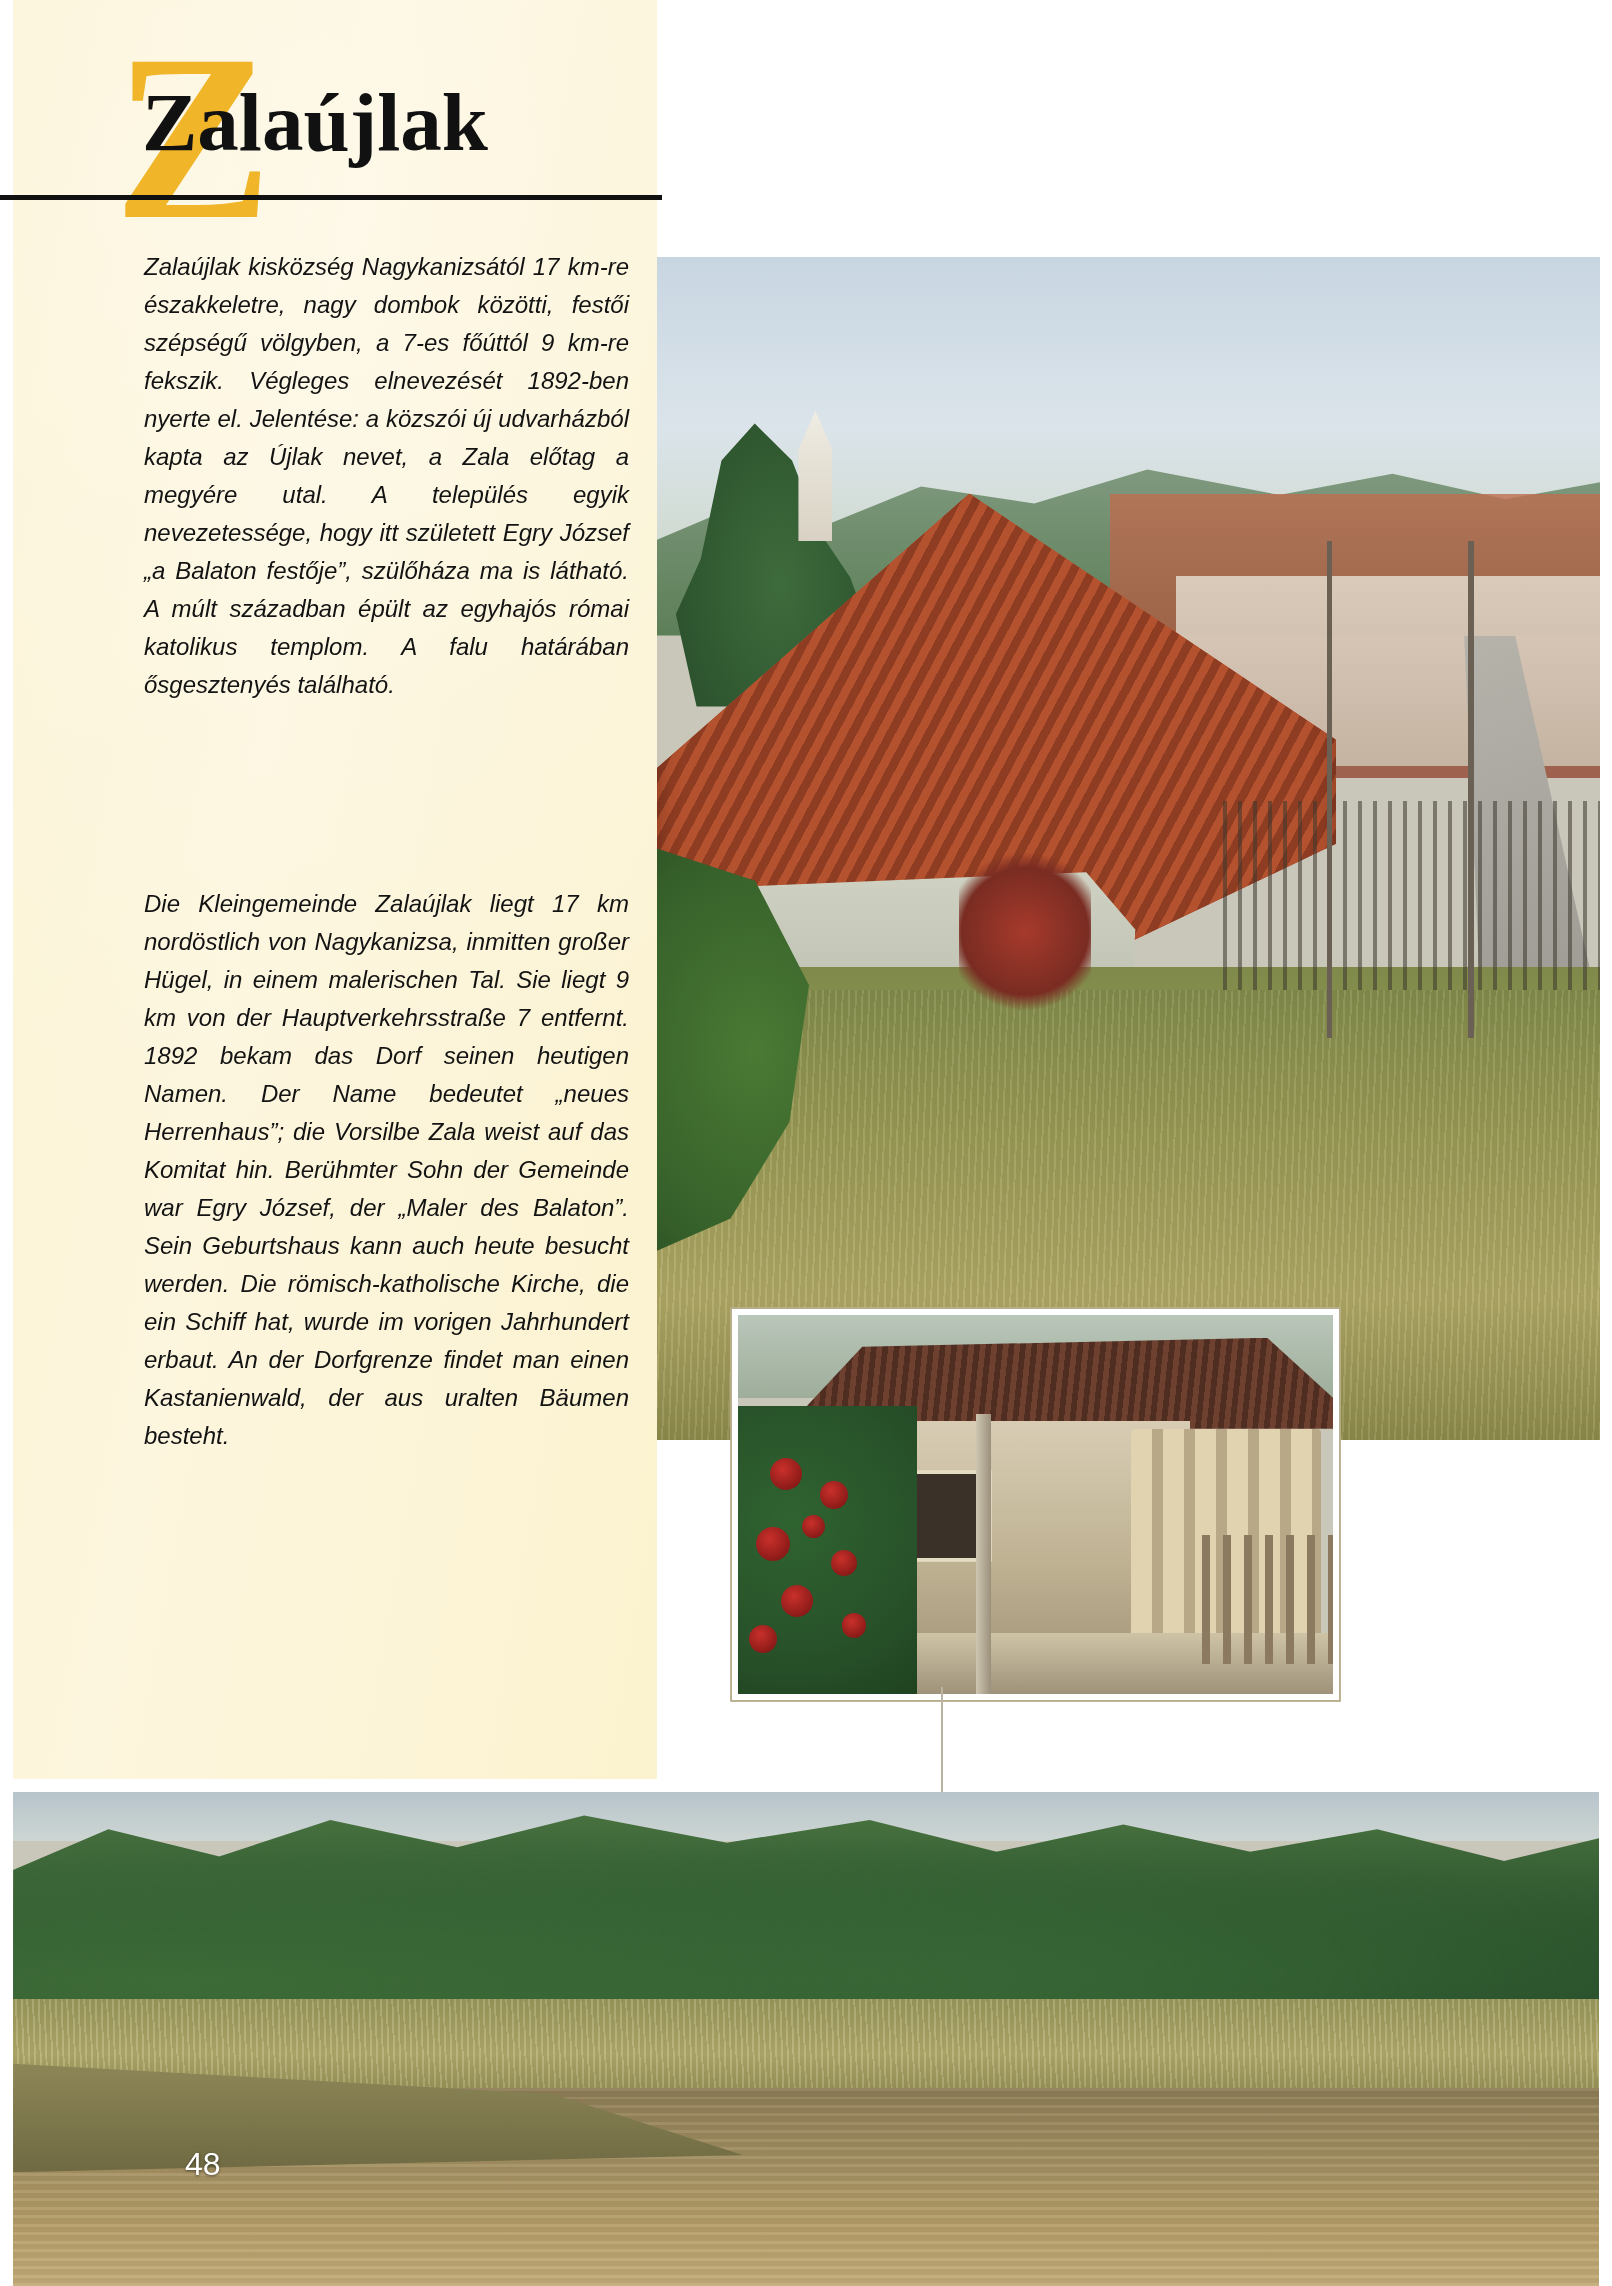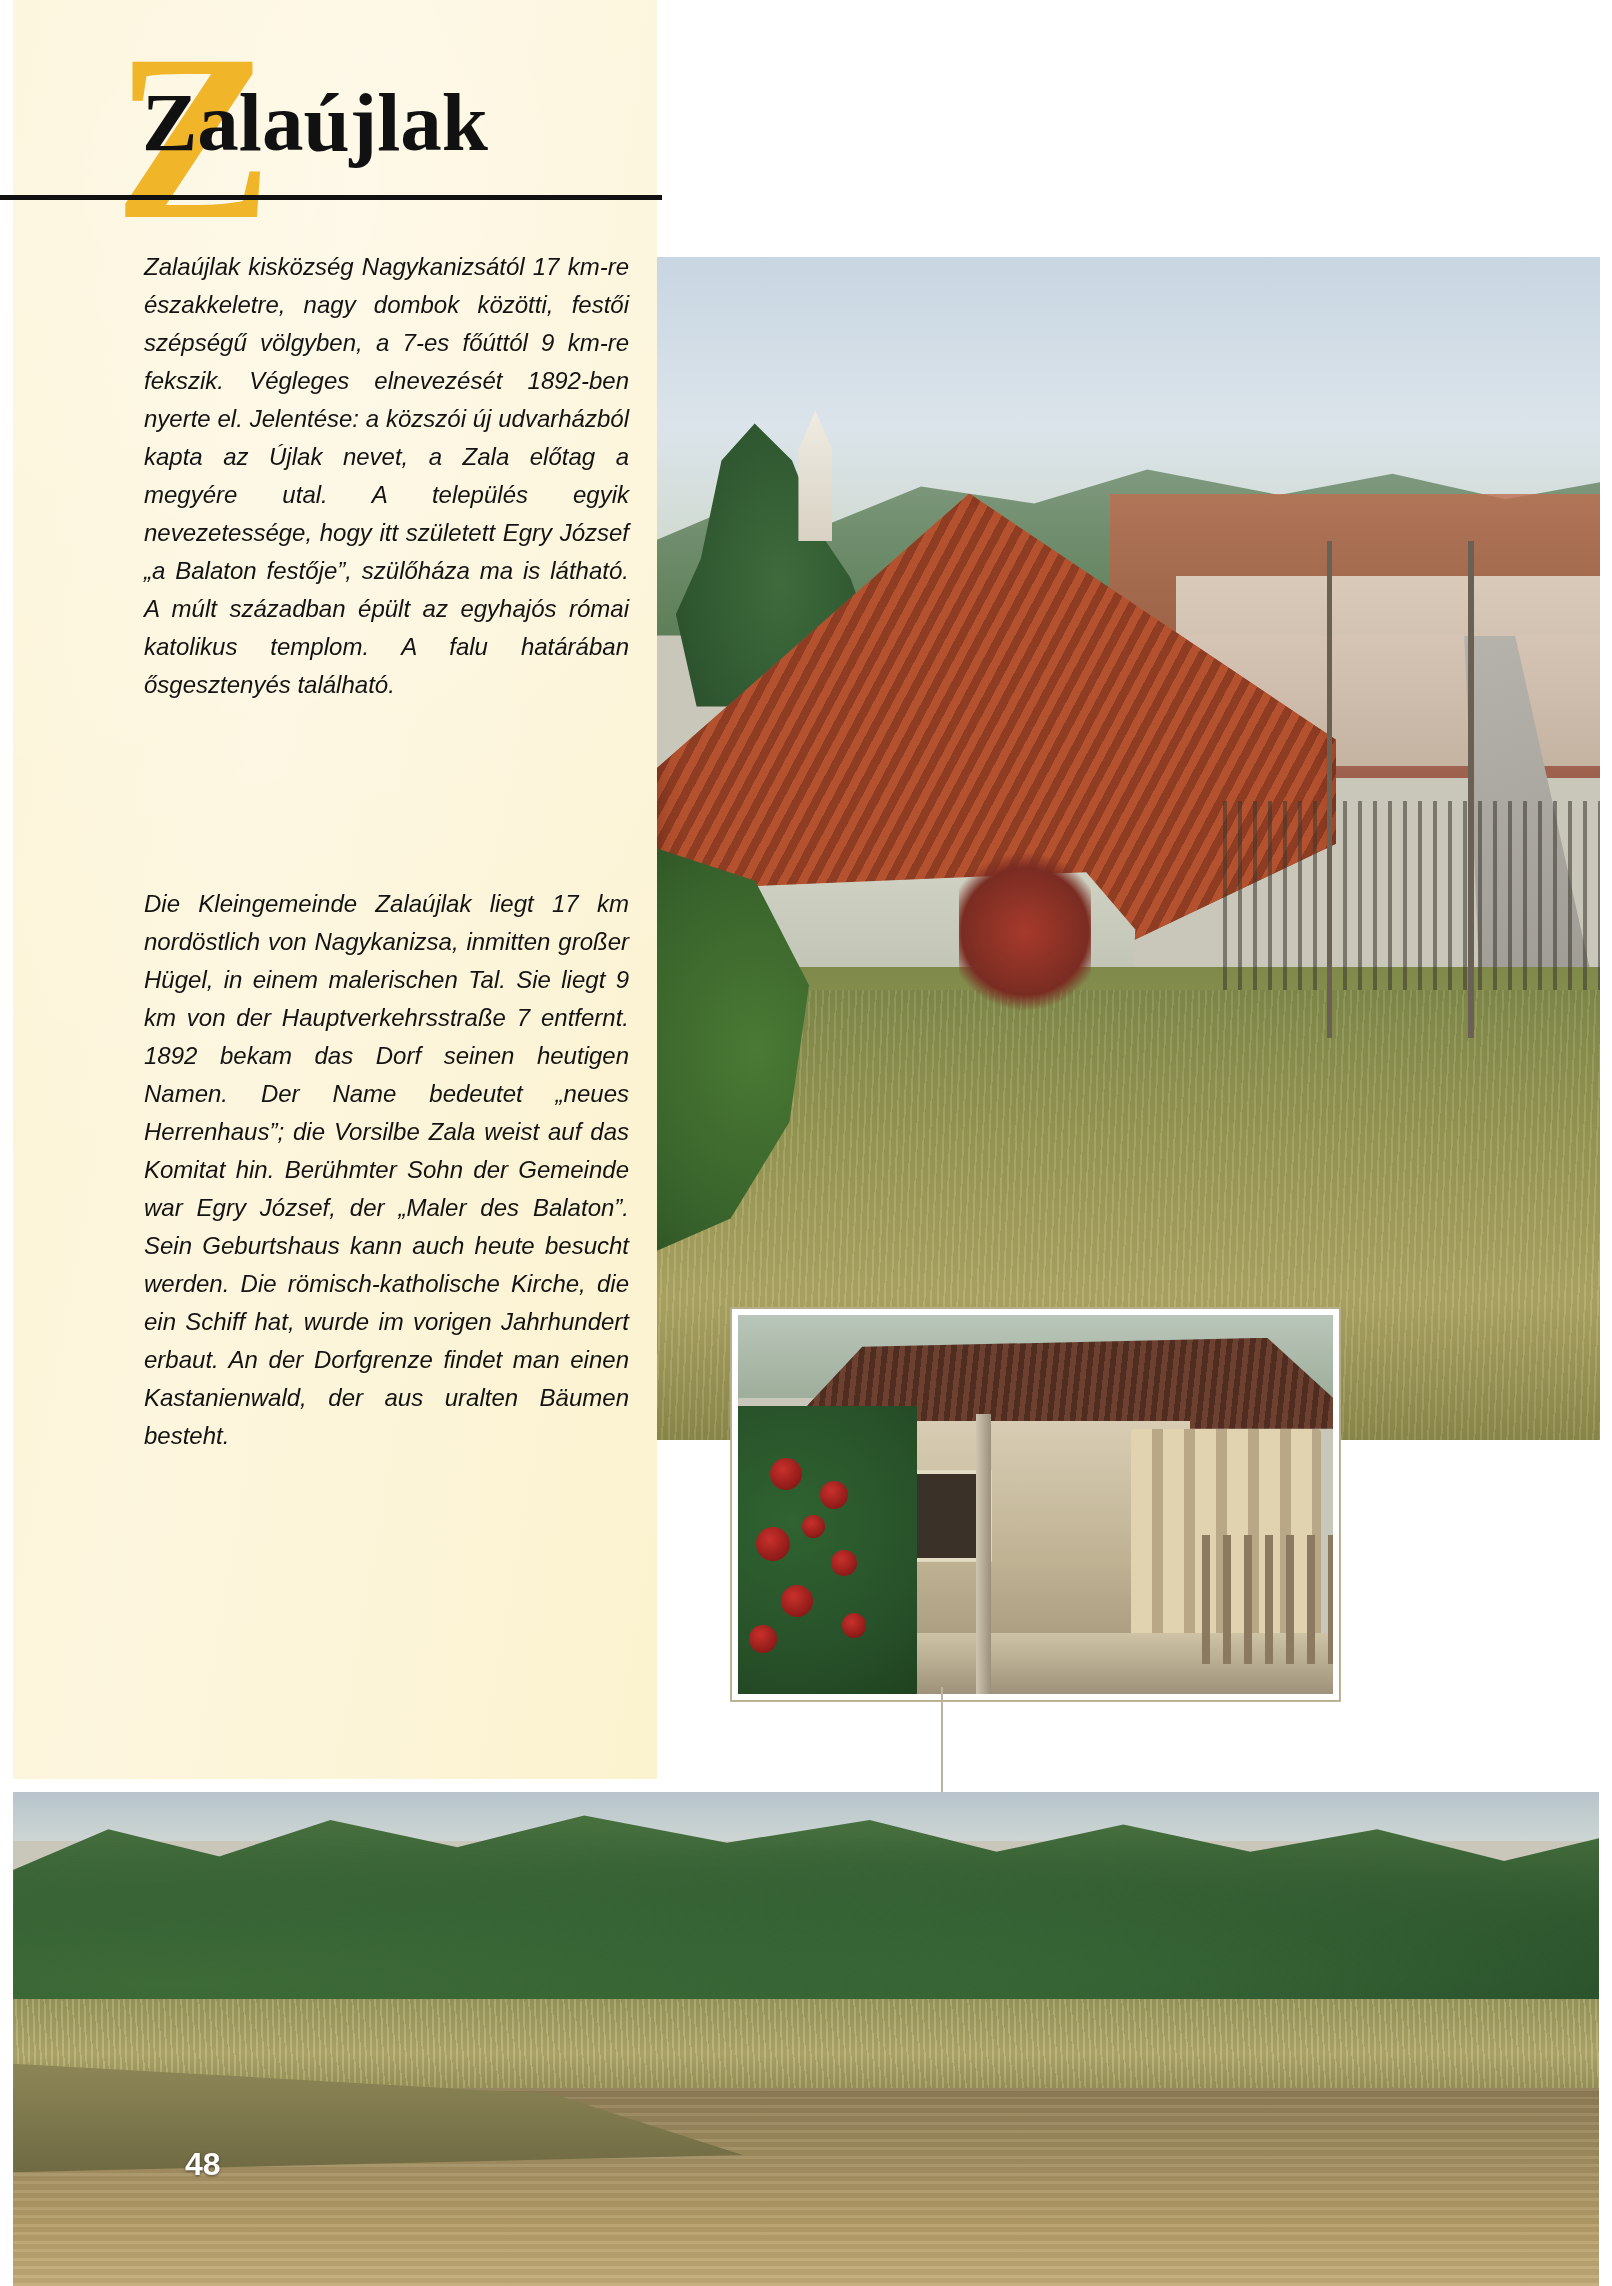--- a/index.html
+++ b/index.html
@@ -275,21 +275,21 @@
     background: linear-gradient(180deg, #8c8657 0%, #6f6a42 100%);
     clip-path: polygon(0% 0%, 74% 28%, 100% 84%, 0% 100%);
   }
 
   
   .page-number {
     position: absolute;
     left: 185px;
     top: 2146px;
     font-size: 32px;
-    font-weight: bold;
+    font-weight: normal;
     color: #ffffff;
     z-index: 10;
     text-shadow: 0 0.9px 2.8px rgba(0,0,0,0.55);
   }
 
   
   .gutter-line {
     position: absolute;
     left: 941px;
     top: 1687px;

